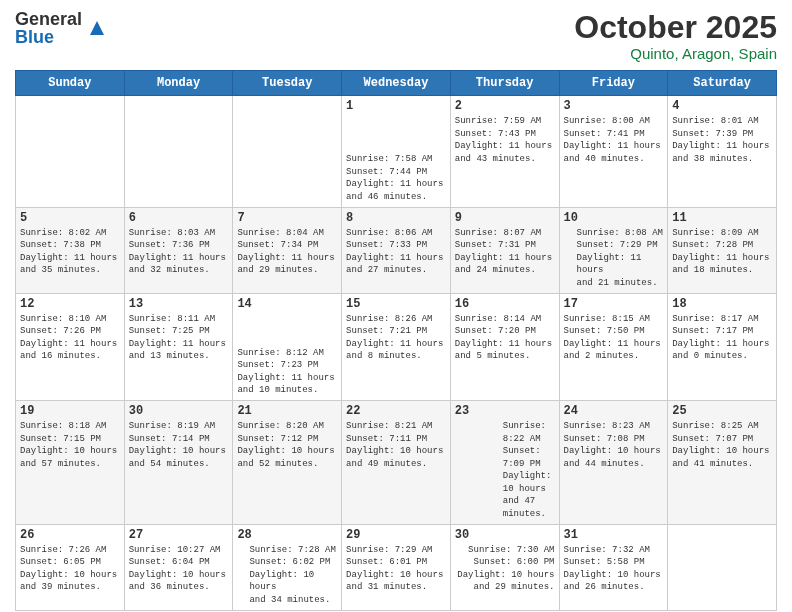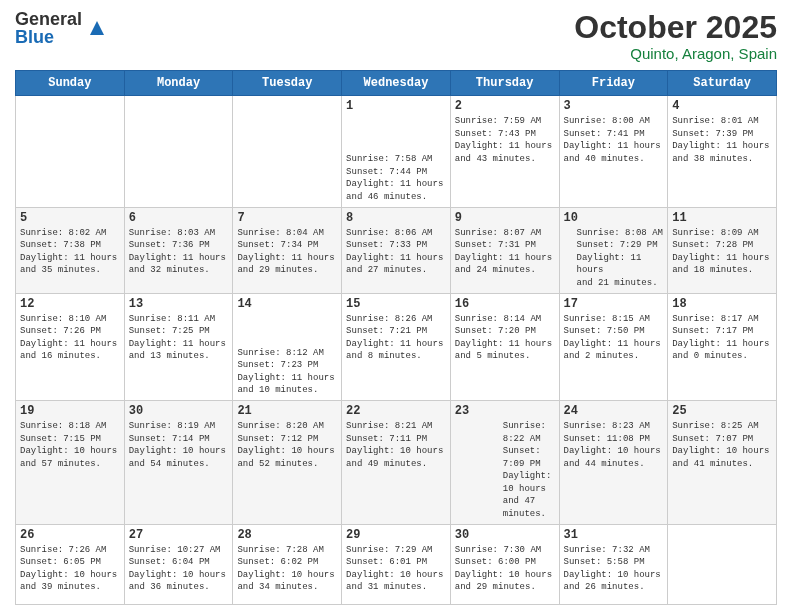--- a/index.html
+++ b/index.html
@@ -302,21 +302,21 @@
           <td>
             <span class="day-number">23</span>
             <div class="day-info" style="white-space: pre-line; margin-left: 48px;">Sunrise: 8:22 AM
 Sunset: 7:09 PM
 Daylight: 10 hours
 and 47 minutes.</div>
           </td>
           <td>
             <span class="day-number">24</span>
             <div class="day-info" style="white-space: pre-line;">Sunrise: 8:23 AM
-Sunset: 11:08 PM
+Sunset: 7:08 PM
 Daylight: 10 hours
 and 44 minutes.</div>
           </td>
           <td>
             <span class="day-number">25</span>
             <div class="day-info" style="white-space: pre-line;">Sunrise: 8:25 AM
 Sunset: 7:07 PM
 Daylight: 10 hours
 and 41 minutes.</div>
           </td>
@@ -331,35 +331,35 @@
           </td>
           <td>
             <span class="day-number">27</span>
             <div class="day-info" style="white-space: pre-line;">Sunrise: 10:27 AM
 Sunset: 6:04 PM
 Daylight: 10 hours
 and 36 minutes.</div>
           </td>
           <td>
             <span class="day-number">28</span>
-            <div class="day-info" style="white-space: pre-line;">Sunrise: 7:28 AM
+            <div class="day-info" style="white-space: pre-line; margin-left: 12px;">Sunrise: 7:28 AM
 Sunset: 6:02 PM
 Daylight: 10 hours
 and 34 minutes.</div>
           </td>
           <td>
             <span class="day-number">29</span>
             <div class="day-info" style="white-space: pre-line;">Sunrise: 7:29 AM
 Sunset: 6:01 PM
 Daylight: 10 hours
 and 31 minutes.</div>
           </td>
           <td>
             <span class="day-number">30</span>
-            <div class="day-info" style="white-space: pre-line;">Sunrise: 7:30 AM
+            <div class="day-info" style="white-space: pre-line; text-align: right;">Sunrise: 7:30 AM
 Sunset: 6:00 PM
 Daylight: 10 hours
 and 29 minutes.</div>
           </td>
           <td>
             <span class="day-number">31</span>
             <div class="day-info" style="white-space: pre-line;">Sunrise: 7:32 AM
 Sunset: 5:58 PM
 Daylight: 10 hours
 and 26 minutes.</div>

